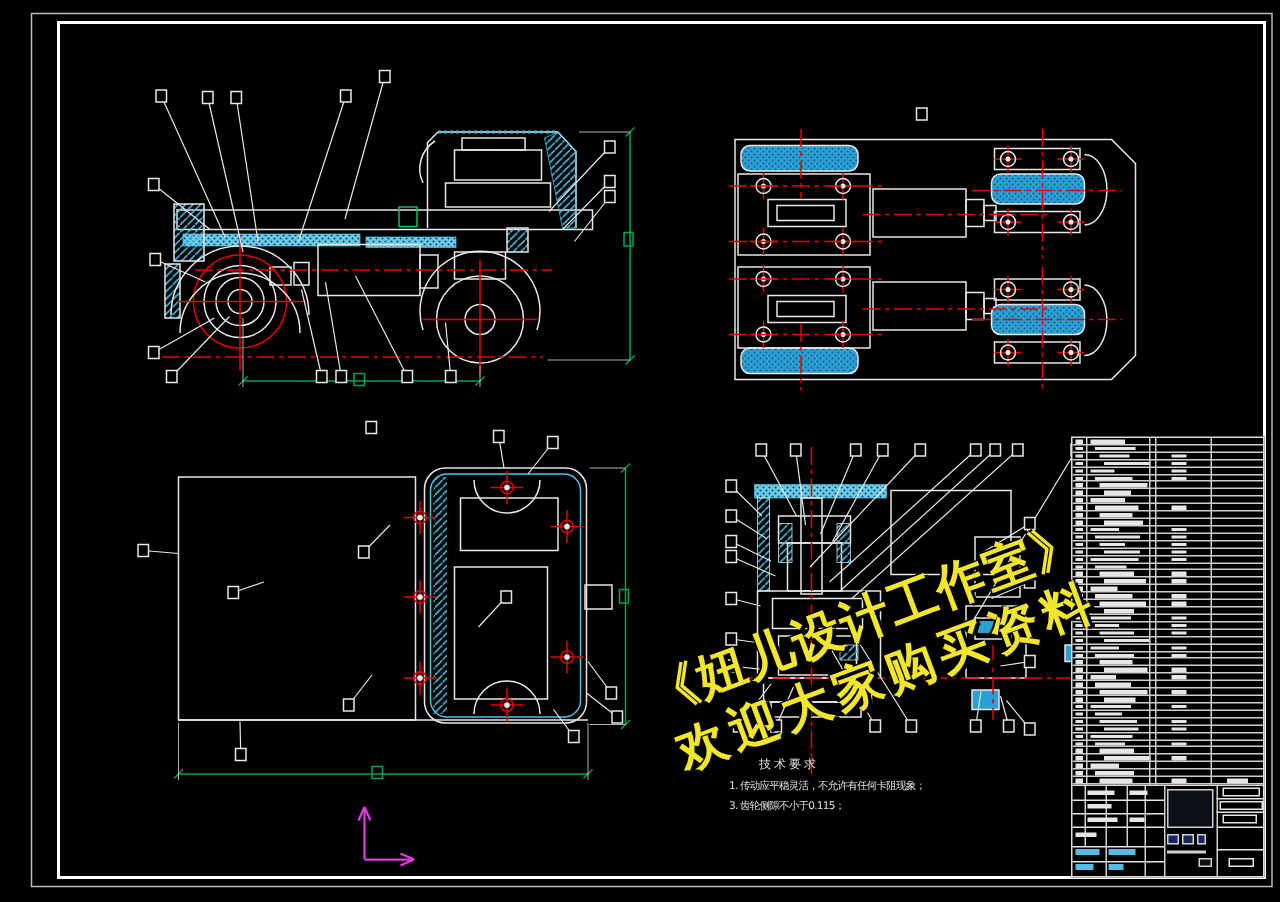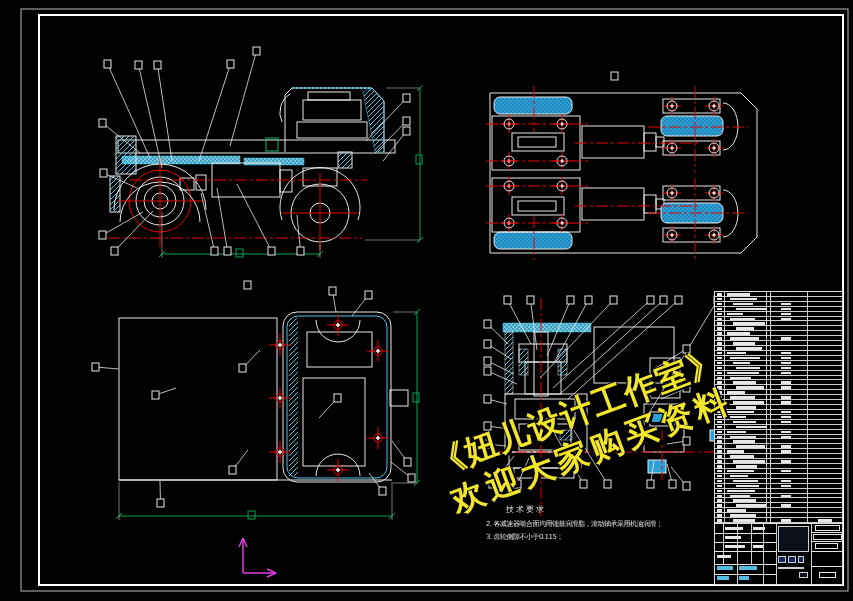--- a/index.html
+++ b/index.html
@@ -370,21 +370,21 @@
       </g>
 </svg>
 
 <div class="wm">
   <div class="l1">《妞儿设计工作室》</div>
   <div class="l2">欢迎大家购买资料</div>
 </div>
 
 <div class="tech">
   <div class="t">技术要求</div>
-  <div class="i">2. 各减速器啮合面均用锂基润滑脂，滚动轴承采用机油润滑；</div>
+  <div class="i">1. 传动应平稳灵活，不允许有任何卡阻现象；</div>
   <div class="i">3. 齿轮侧隙不小于0.115；</div>
 </div>
 
 <div class="bom">
   <div class="rows" id="bomRows">
         <div class="row" style="top: 0px; height: 4.91489px;">
           <div class="blob" style="left: 2px; top: 1px; width: 5px; height: 2.5px;"></div>
           <div class="blob" style="left: 12px; top: 1px; width: 23.4px; height: 2.5px;"></div>
         </div>
         <div class="row" style="top: 4.91489px; height: 4.91489px;">

